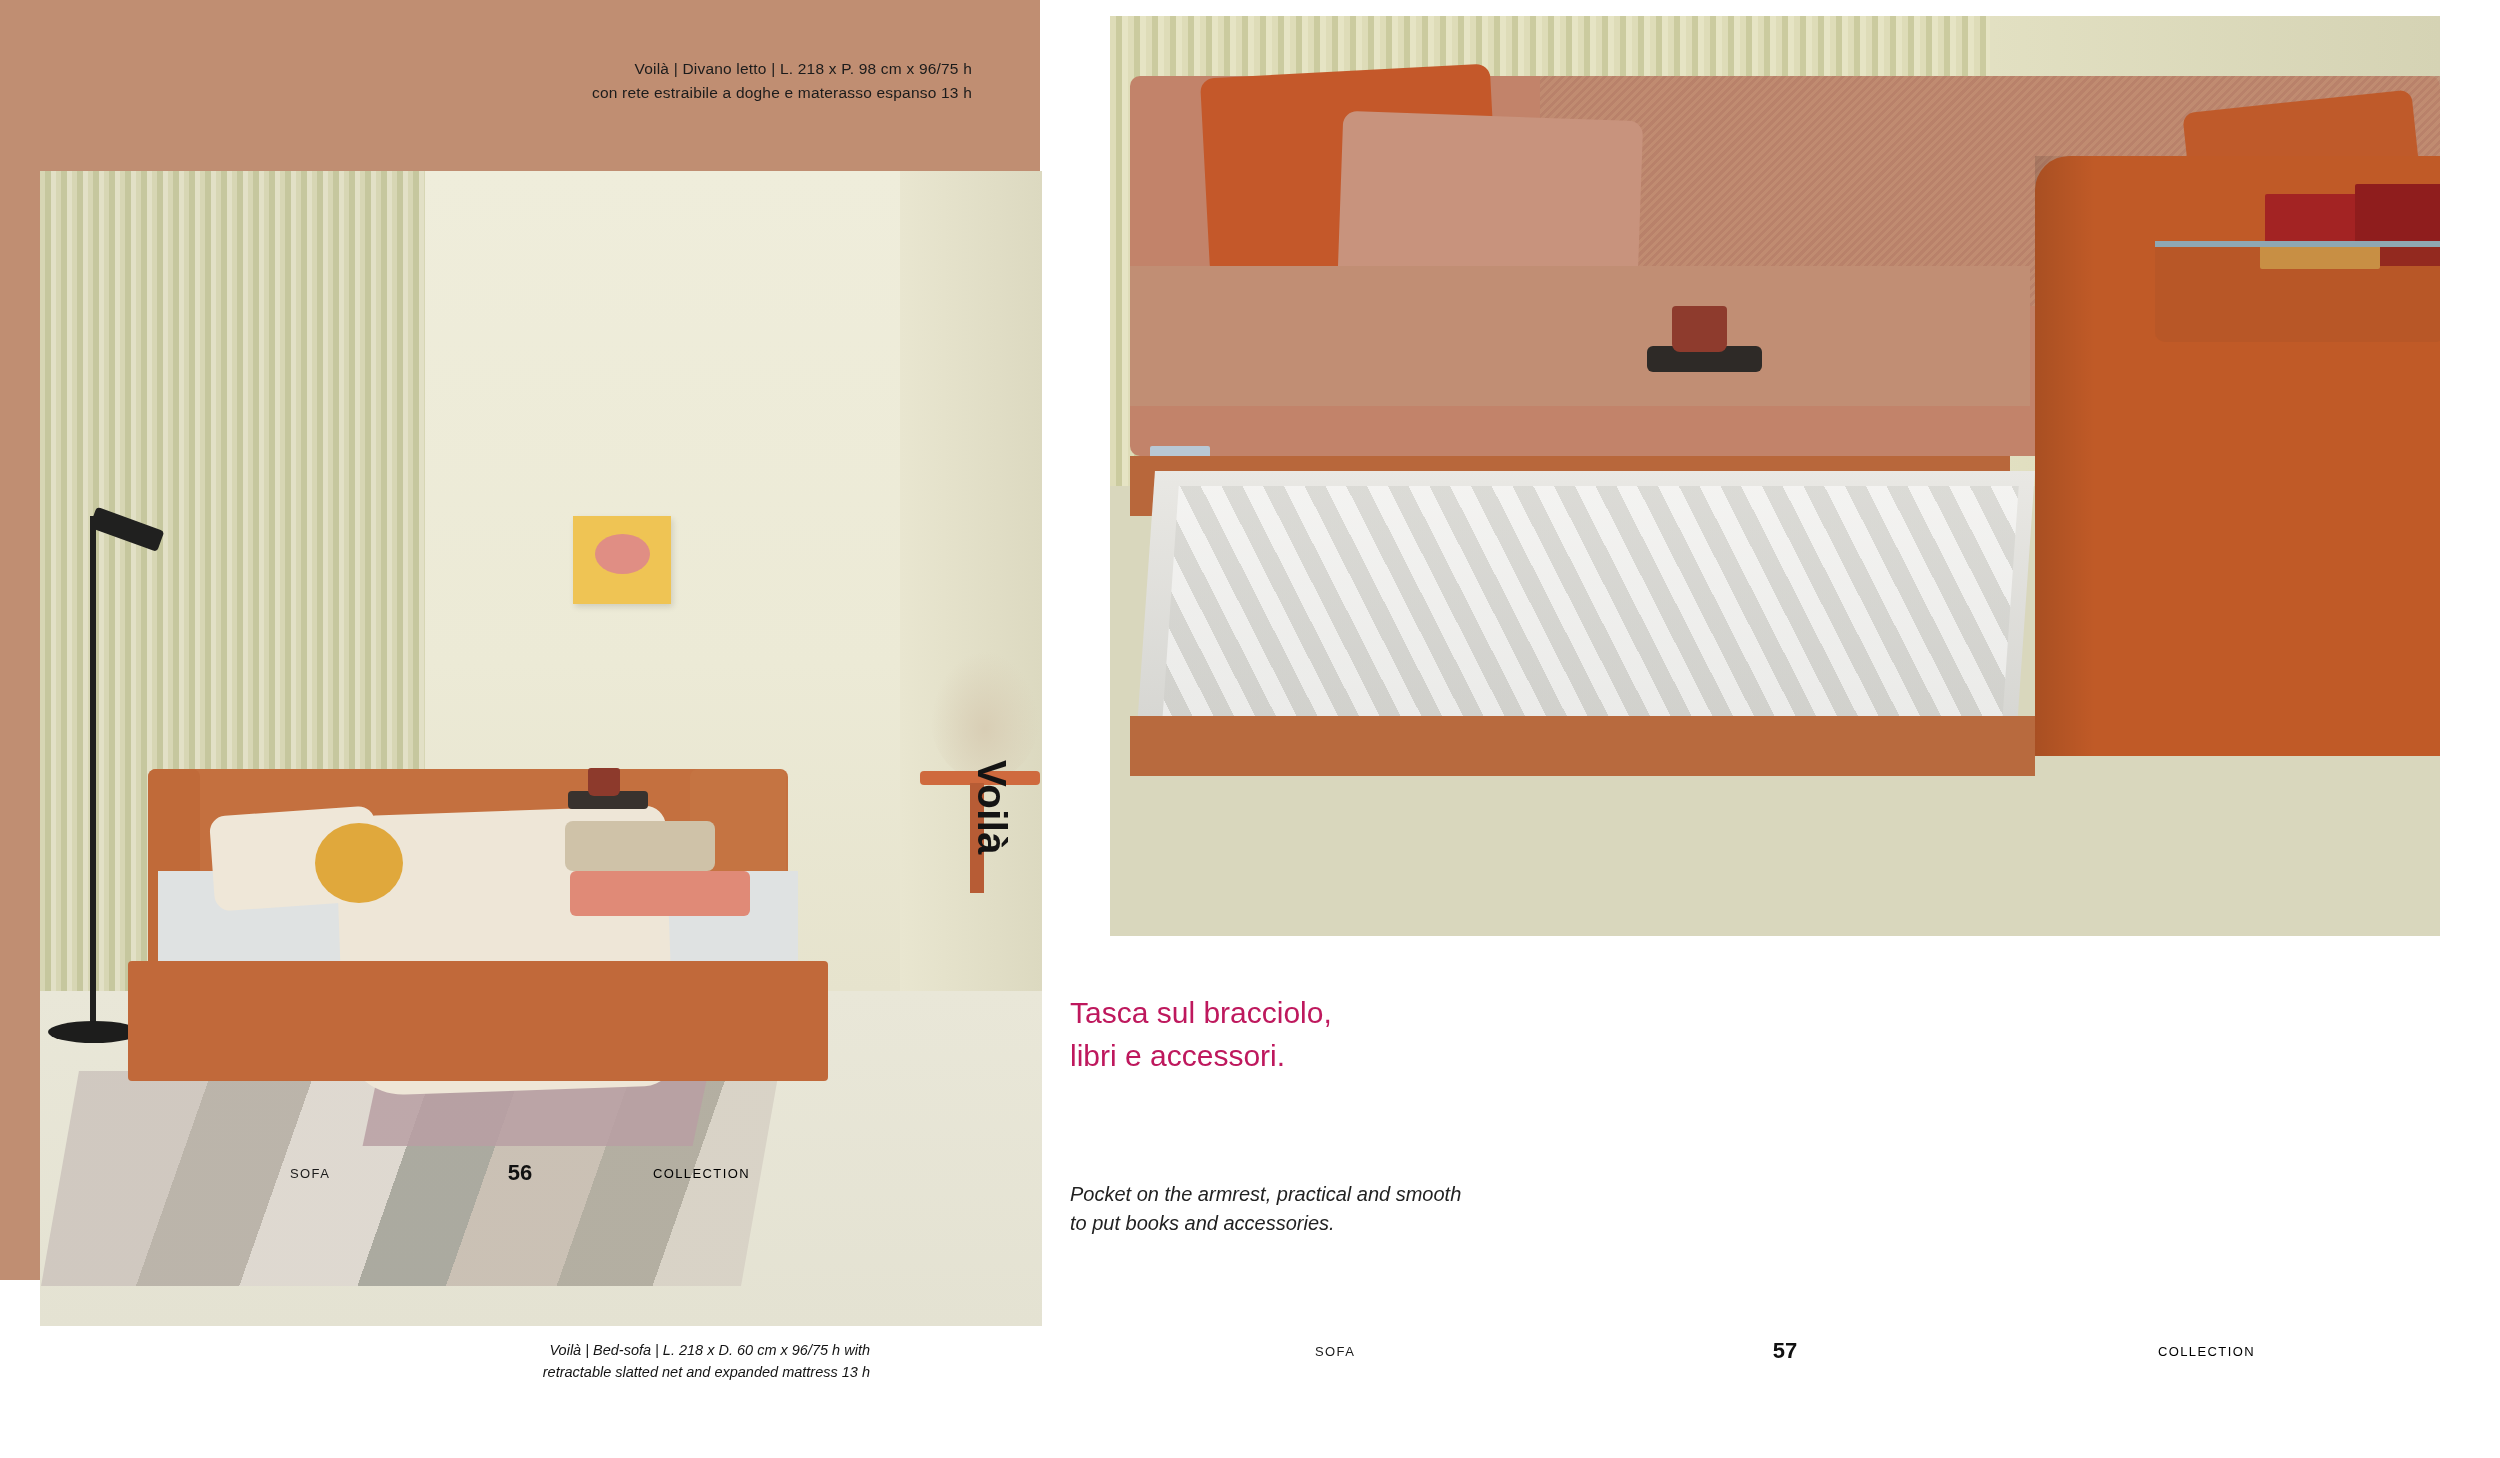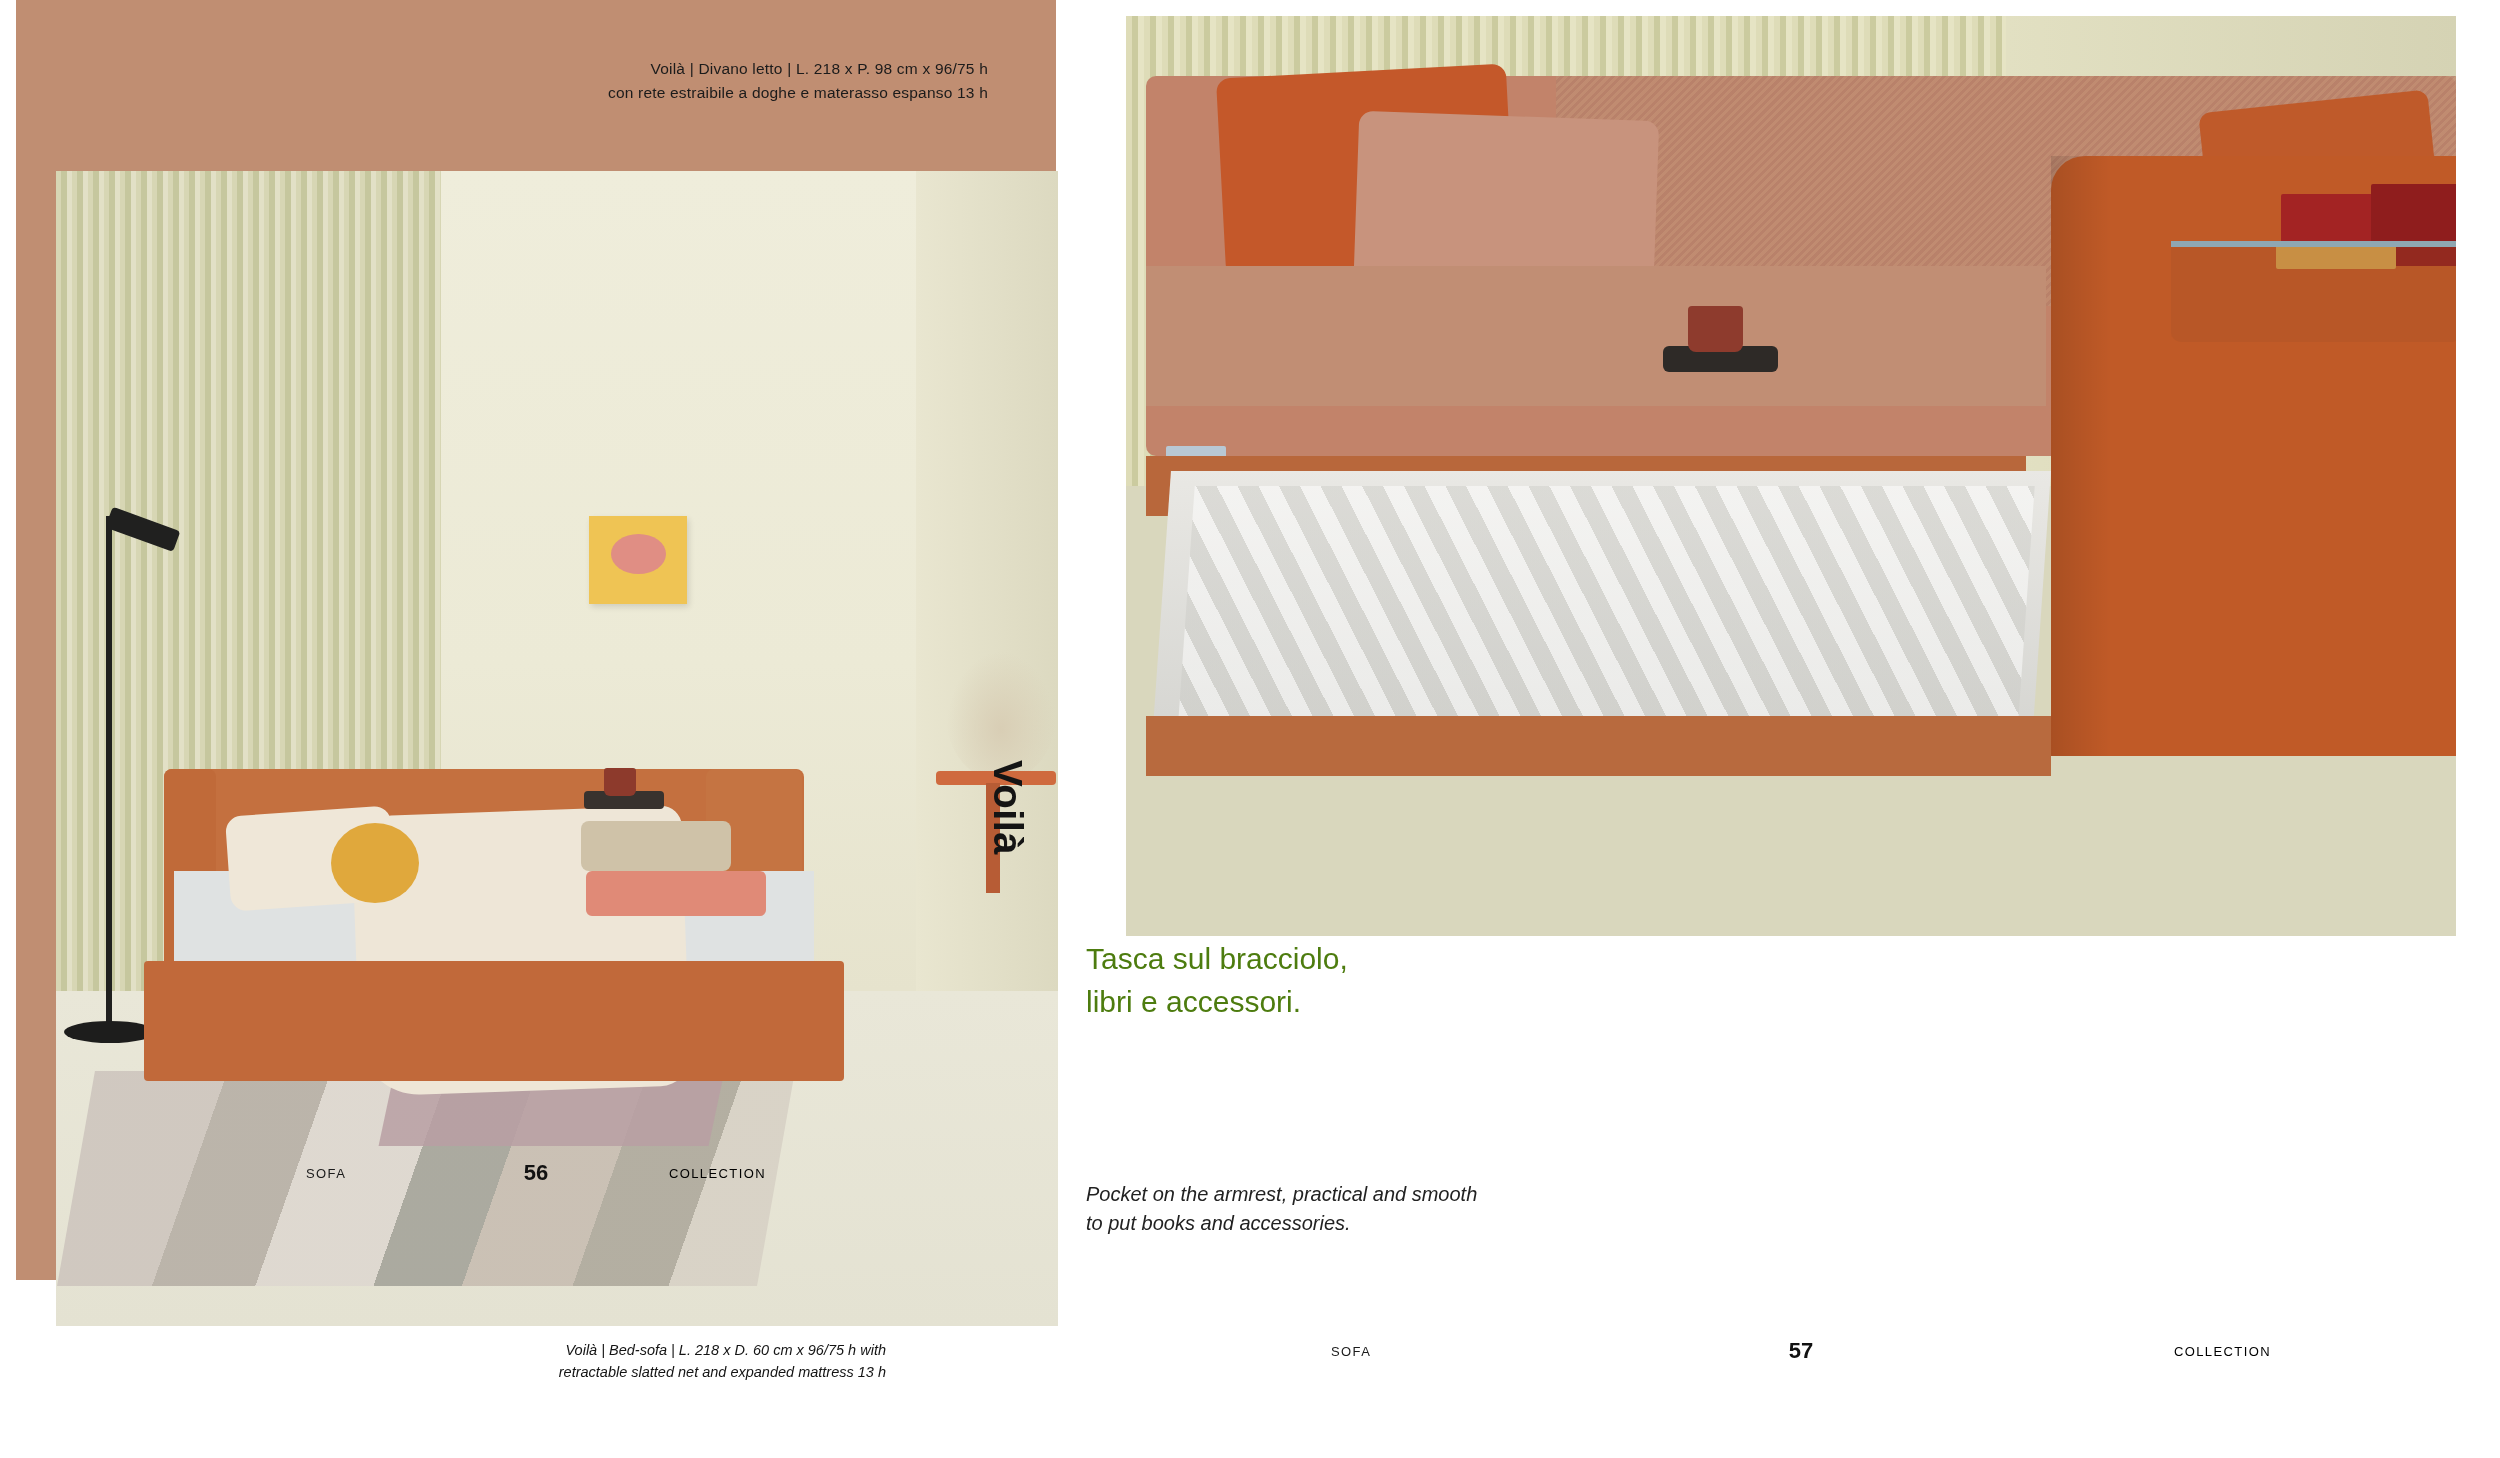--- a/index.html
+++ b/index.html
@@ -20,21 +20,20 @@
     display: flex;
   }
 
   
   .page-left {
     position: relative;
     width: 1040px;
     height: 1280px;
     background: #c08e72;
     flex: 0 0 1040px;
-    margin-left: 16px;
   }
   .gutter {
     width: 30px;
     height: 1458px;
     background: #ffffff;
     flex: 0 0 30px;
   }
   .page-right {
     position: relative;
     width: 1430px;
@@ -490,25 +489,25 @@
     position: absolute;
     left: 40px; top: 430px;
     width: 60px; height: 16px;
     background: #b8c8d4;
     border-radius: 2px;
   }
 
   .heading-it {
     position: absolute;
     left: 0;
-    top: 938px;
+    top: 992px;
     width: 700px;
     font-size: 30px;
     line-height: 1.42;
-    color: #4d7c0f;
+    color: #be185d;
     font-weight: 400;
   }
   .heading-en {
     position: absolute;
     left: 0;
     top: 1140px;
     width: 620px;
     font-size: 20px;
     line-height: 1.45;
     font-style: italic;

